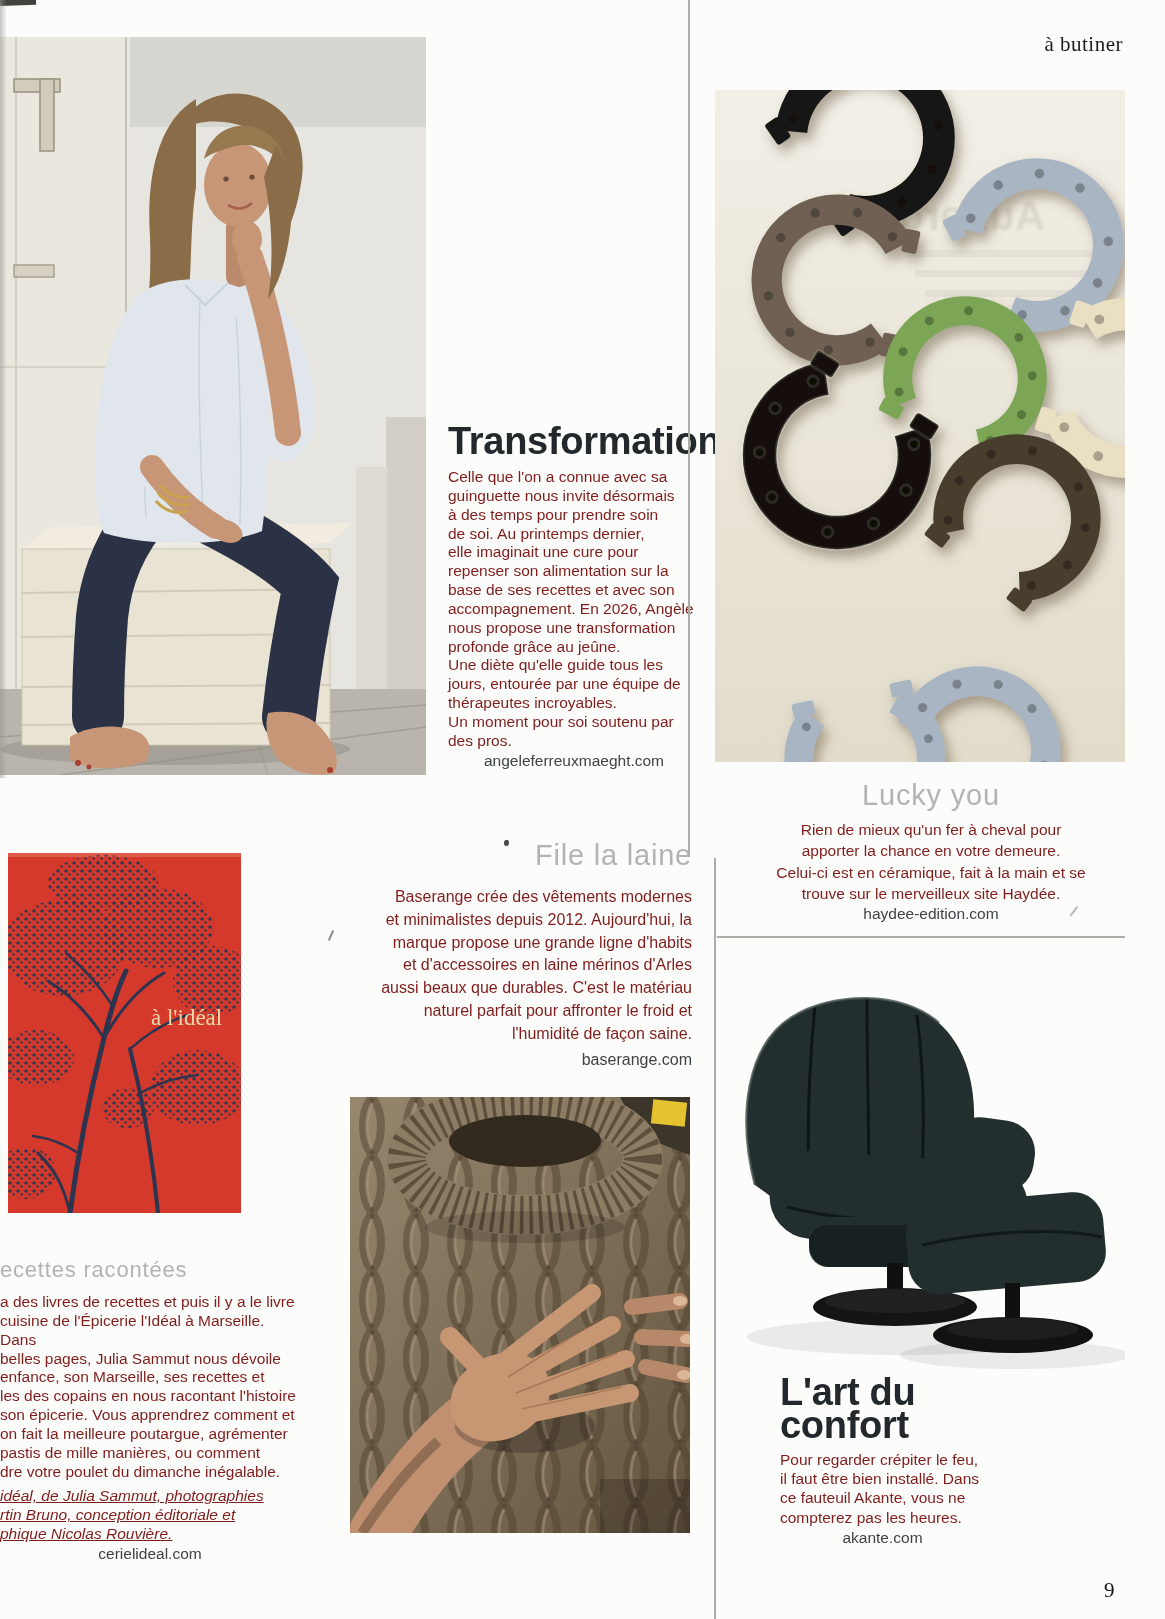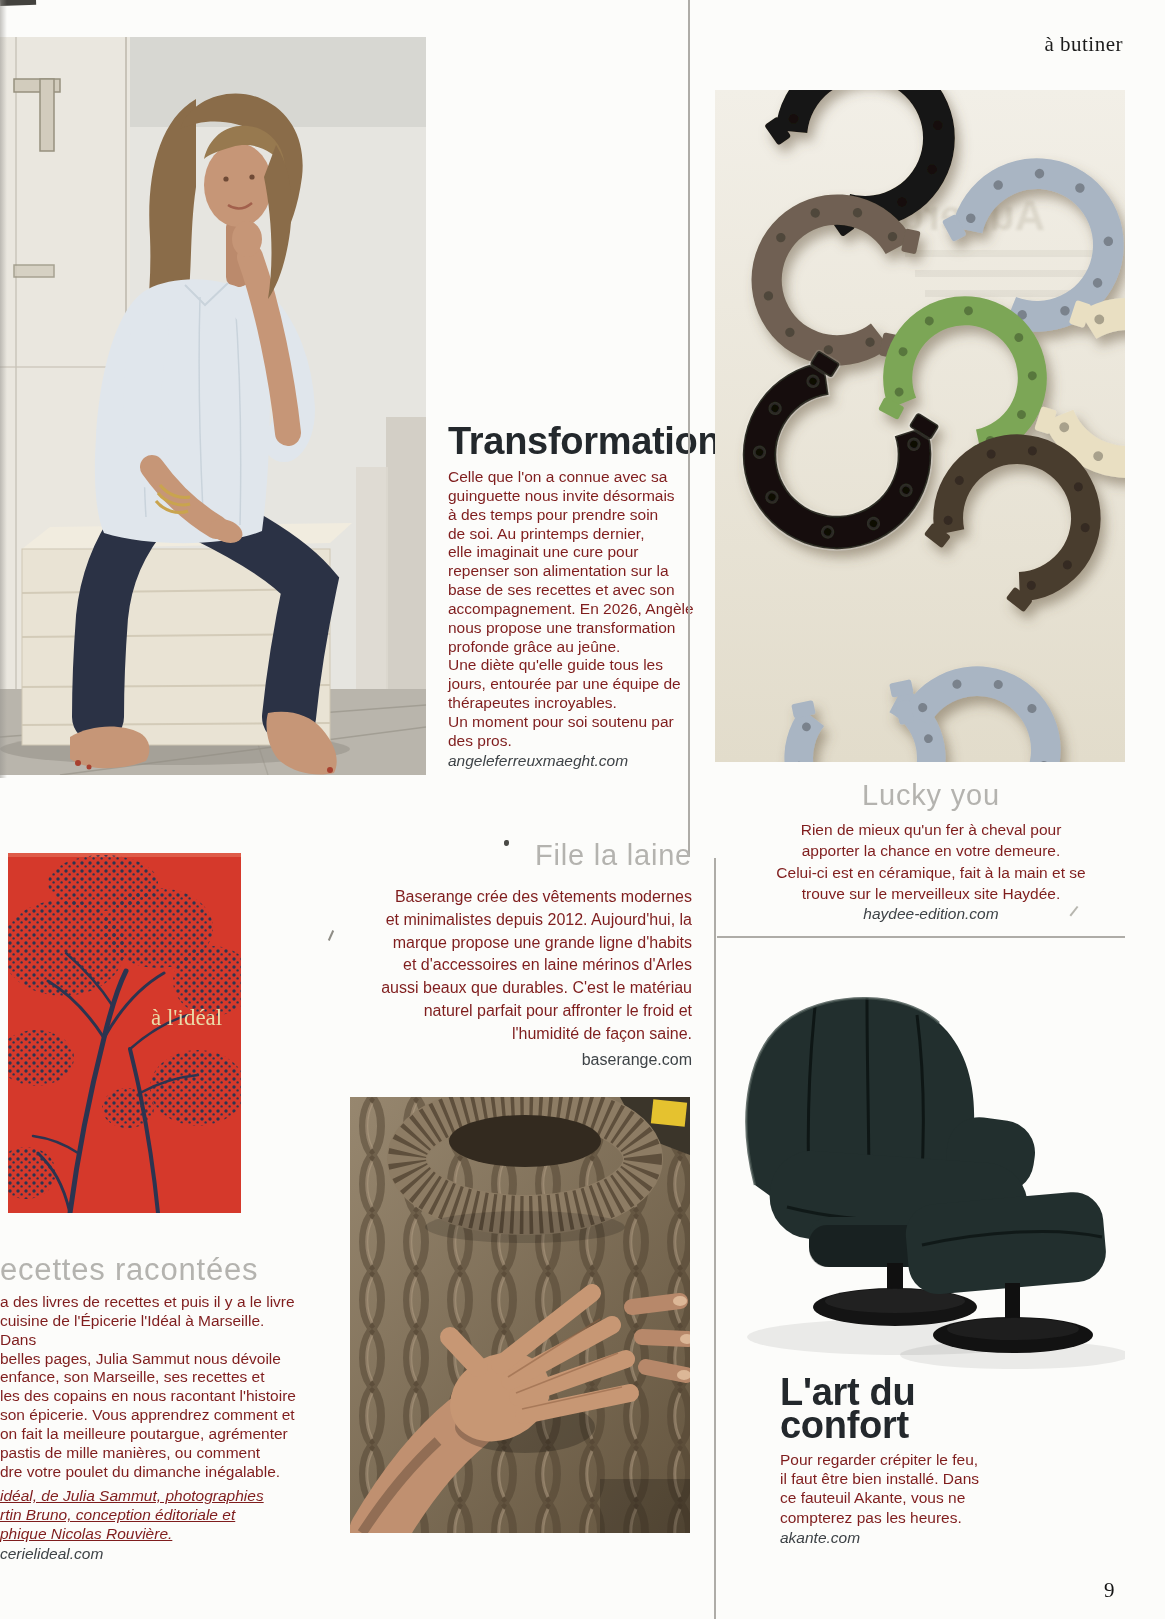--- a/index.html
+++ b/index.html
@@ -13,37 +13,37 @@
   .serif{font-family:"Liberation Serif",serif;}
   .section-label{top:32px;right:42px;font-size:21px;color:#1c1c1c;letter-spacing:.5px;margin-left:36px;}
   .page-number{left:1104px;top:1578px;font-size:21px;color:#141414;}
   .photo{display:block;}
   .photo svg{display:block;}
 
   .bold-title{font-size:38px;font-weight:700;color:#23282c;letter-spacing:-.3px;line-height:33px;white-space:pre-line;}
   .ghost-title{font-size:29px;font-weight:400;color:#b4b3af;letter-spacing:.8px;line-height:34px;}
   .body-txt{font-size:15.5px;line-height:18.85px;color:#7f1d1d;white-space:pre-line;}
   .link{font-size:15.5px;color:#3e4347;}
-  .italic{font-style:italic;}
+  .italic{text-align:center;}
   .centered{text-align:center;}
 
   .transformation{left:448px;top:425px;width:252px;}
   .transformation h2{margin-bottom:10px;}
   .transformation .link{margin-top:1px;}
 
   .lucky{left:745px;top:778px;width:372px;}
   .lucky .body-txt{margin-top:7px;line-height:21.3px;}
   .lucky .link{margin-top:1px;}
 
   .laine{left:342px;top:838px;width:350px;text-align:right;}
   .laine .body-txt{margin-top:14px;font-size:16px;line-height:22.8px;}
   .laine .link{margin-top:5px;font-size:16px;}
 
   .recettes{left:0px;top:1253px;width:300px;}
-  .recettes .ghost-title{font-size:31px;}
+  .recettes .ghost-title{font-size:22px;}
   .recettes .body-txt{margin-top:6px;}
   .recettes .credits{font-style:italic;text-decoration:underline;}
   .recettes .link{margin-top:1px;}
 
   .confort{left:780px;top:1376px;width:205px;}
   .confort .body-txt{margin-top:8px;line-height:19.2px;}
   .confort .link{margin-top:2px;}
 
   .rule{position:absolute;background:#aeaca7;}
   .vrule1{left:688px;top:0;width:2px;height:857px;}

